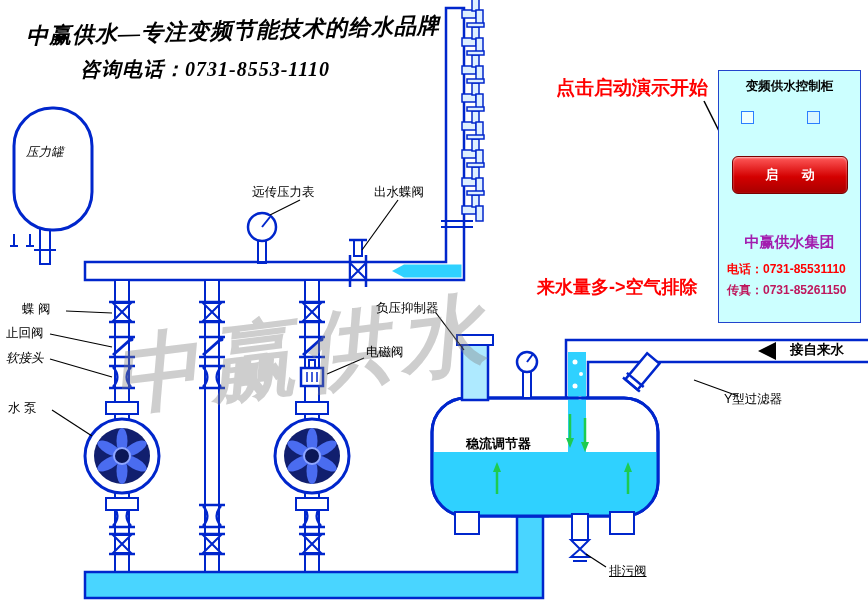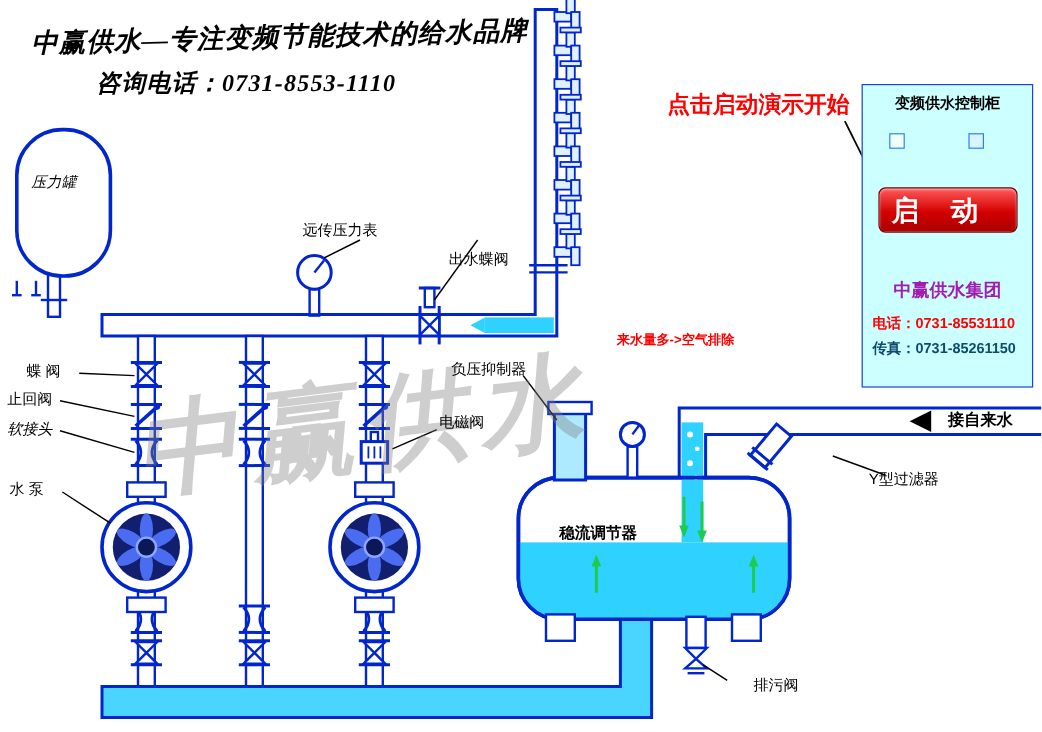--- a/index.html
+++ b/index.html
@@ -14,26 +14,26 @@
           font-style:italic;font-weight:bold;font-size:20px;letter-spacing:1px;z-index:5;}
   #watermark{position:absolute;left:118px;top:296px;z-index:2;font-size:86px;font-weight:bold;
           color:#808080;opacity:.38;letter-spacing:10px;white-space:nowrap;
           transform:rotate(-7deg) skewX(-12deg);pointer-events:none;}
   
   #cabinet{position:absolute;left:718px;top:70px;width:141px;height:251px;background:#ccffff;
           border:1px solid #2244cc;z-index:4;}
   #cabinet .title{position:absolute;left:0;right:0;top:7px;text-align:center;font-size:12.5px;font-weight:bold;color:#000;}
   .ind{position:absolute;top:40px;width:11px;height:11px;border:1.5px solid #2b7fff;background:#effffe;}
   #startBtn{position:absolute;left:13px;top:85px;width:114px;height:36px;border:1px solid #7a0000;border-radius:6px;
-          background:linear-gradient(#ff5a5a,#d40000 55%,#a80000);color:#fff;font-size:23px;font-weight:bold;
-          letter-spacing:10px;text-align:left;line-height:36px;cursor:pointer;text-indent:10px;
+          background:linear-gradient(#ff5a5a,#d40000 55%,#a80000);color:#fff;font-size:13px;font-weight:bold;
+          letter-spacing:10px;text-align:center;line-height:36px;cursor:pointer;text-indent:10px;
           box-shadow:inset 0 1px 2px rgba(255,255,255,.6);}
   #cabinet .company{position:absolute;left:0;right:0;top:162px;text-align:center;color:#a21caf;font-weight:bold;font-size:15px;}
   #cabinet .phone{position:absolute;left:8px;top:190px;color:#ff0000;font-weight:bold;font-size:12px;}
-  #cabinet .fax{position:absolute;left:8px;top:211px;color:#0c4a6e;font-weight:bold;font-size:12px;text-align:center;}
+  #cabinet .fax{position:absolute;left:8px;top:211px;color:#be185d;font-weight:bold;font-size:12px;text-align:center;}
   #cabinet .web{position:absolute;left:8px;top:232px;color:#0000ee;font-weight:bold;font-size:11px;}
 </style>
 </head>
 <body>
 
 <div id="stage">
 
   <svg id="pipes" width="868" height="610" viewBox="0 0 868 610">
     <defs>
       <g id="sym-bfly">
@@ -225,34 +225,34 @@
     </g>
   </svg>
 
   <div id="watermark">中赢供水</div>
 
   <div class="slogan">中赢供水—专注变频节能技术的给水品牌</div>
   <div class="slogan2">咨询电话：0731-8553-1110</div>
 
   <div class="lbl" style="left:26px;top:146px;font-style:italic;">压力罐</div>
   <div class="lbl" style="left:252px;top:186px;">远传压力表</div>
-  <div class="lbl" style="left:374px;top:186px;margin-top:24px;">出水蝶阀</div>
+  <div class="lbl" style="left:374px;top:186px;">出水蝶阀</div>
   <div class="lbl" style="left:22px;top:303px;">蝶 阀</div>
   <div class="lbl" style="left:6px;top:327px;">止回阀</div>
   <div class="lbl" style="left:6px;top:352px;font-style:italic;">软接头</div>
   <div class="lbl" style="left:8px;top:402px;">水 泵</div>
   <div class="lbl" style="left:366px;top:346px;">电磁阀</div>
   <div class="lbl" style="left:376px;top:302px;">负压抑制器</div>
   <div class="lbl" style="left:466px;top:437px;font-weight:bold;font-size:13px;">稳流调节器</div>
   <div class="lbl" style="left:724px;top:393px;">Y型过滤器</div>
   <div class="lbl" style="left:790px;top:343px;font-weight:bold;font-size:13.5px;">接自来水</div>
-  <div class="lbl" style="left:628px;top:565px;">排污阀</div>
+  <div class="lbl" style="left:609px;top:565px;text-decoration:underline;">排污阀</div>
 
   <div class="lbl red" style="left:556px;top:78px;font-size:19px;">点击启动演示开始</div>
-  <div class="lbl red" style="left:514px;top:278px;font-size:11px;">来水量多-&gt;空气排除</div>
+  <div class="lbl red" style="left:537px;top:278px;font-size:18px;">来水量多-&gt;空气排除</div>
 
   <div id="cabinet">
     <div class="title">变频供水控制柜</div>
     <div class="ind" style="left:22px;"></div>
     <div class="ind" style="left:88px;background:#d8f6ff;"></div>
     <div id="startBtn">启 动</div>
     <div class="company">中赢供水集团</div>
     <div class="phone">电话：0731-85531110</div>
     <div class="fax">传真：0731-85261150</div>
   </div>

